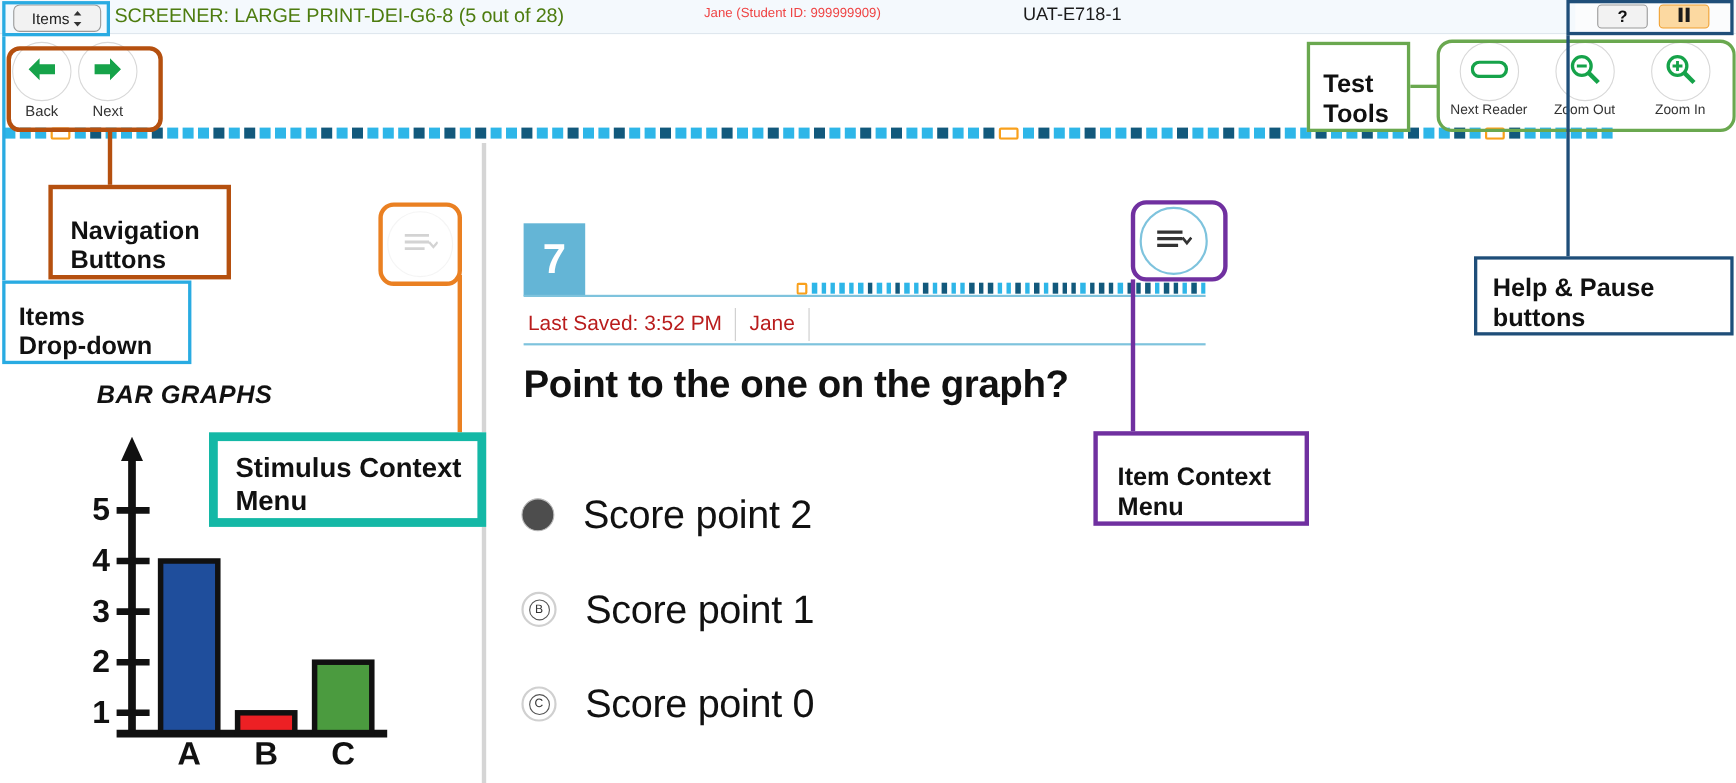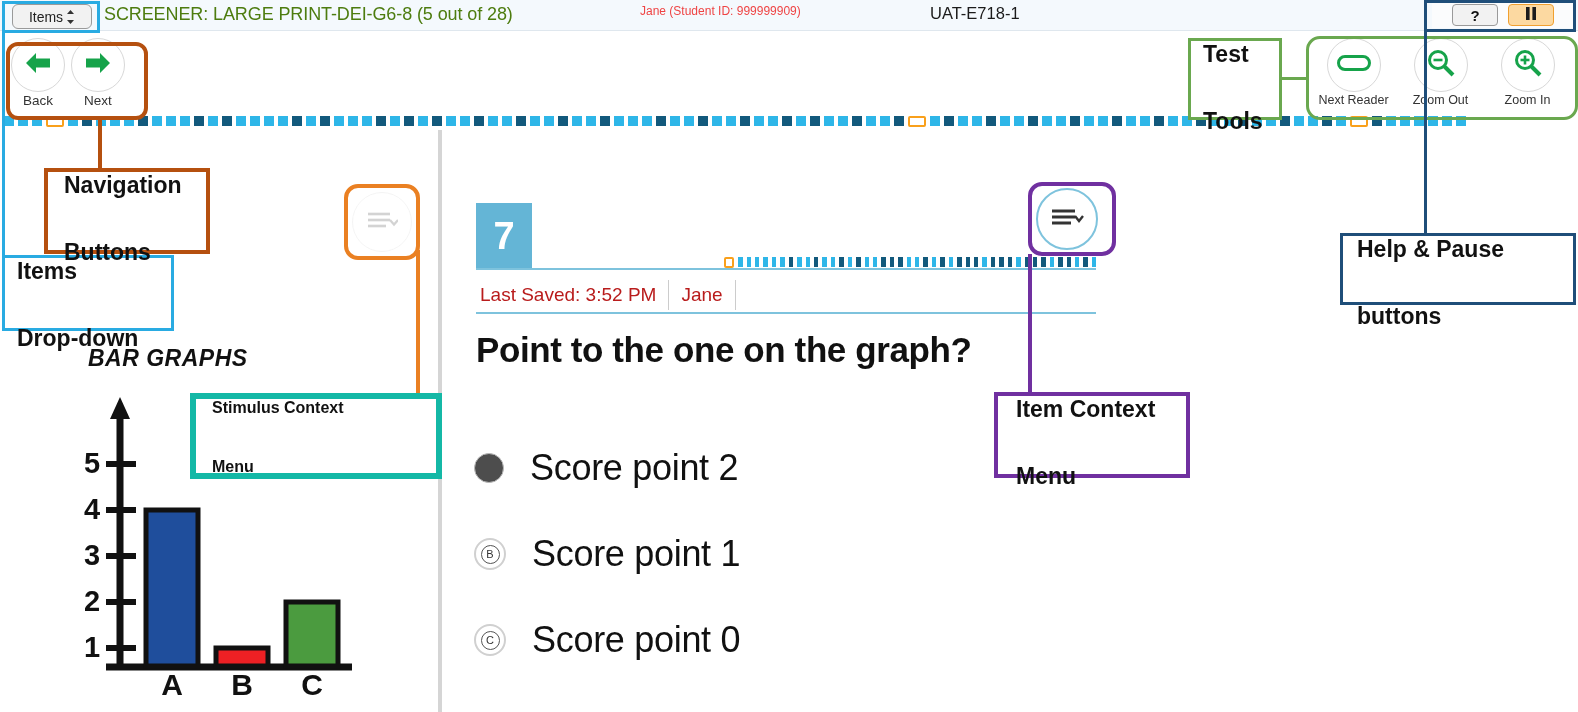--- a/index.html
+++ b/index.html
@@ -177,21 +177,21 @@
   .choice-text{
     margin-left:26px;font-size:36px;color:#111;letter-spacing:-0.3px;
   }
 
   
   .callout{
     background:#fff;
     font-weight:bold;
     color:#111;
     box-sizing:border-box;
-    display:flex;flex-direction:column;justify-content:flex-start;gap:40px;
+    display:flex;flex-direction:column;justify-content:flex-end;
   }
   .callout .ln{line-height:1.18;}
 
   
   #hl-items{left:2px;top:1px;width:98px;height:32px;border:3px solid #29abe2;box-sizing:border-box;}
   #hl-items-stem{left:2px;top:33px;width:3px;height:222px;background:#29abe2;}
   #callout-items{
     left:2px;top:255px;width:172px;height:76px;
     border:3px solid #29abe2;font-size:23px;padding-left:12px;
   }
@@ -202,21 +202,21 @@
   #callout-nav{
     left:44px;top:168px;width:166px;height:86px;
     border:4px solid #b5500f;font-size:23px;padding-left:16px;
   }
 
   
   #hl-stim{left:344px;top:184px;width:76px;height:76px;border:4px solid #ea8022;border-radius:14px;box-sizing:border-box;}
   #hl-stim-stem{left:416px;top:250px;width:4px;height:145px;background:#ea8022;}
   #callout-stim{
     left:190px;top:393px;width:252px;height:86px;
-    border:6px solid #14b8a6;font-size:16px;padding-left:16px;
+    border:8px solid #14b8a6;font-size:25px;padding-left:16px;
   }
 
   
   #hl-item{left:1028px;top:182px;width:88px;height:74px;border:4px solid #7030a0;border-radius:14px;box-sizing:border-box;}
   #hl-item-stem{left:1028px;top:254px;width:4px;height:140px;background:#7030a0;}
   #callout-item{
     left:994px;top:392px;width:196px;height:86px;
     border:4px solid #7030a0;font-size:23px;padding-left:18px;
   }
 

